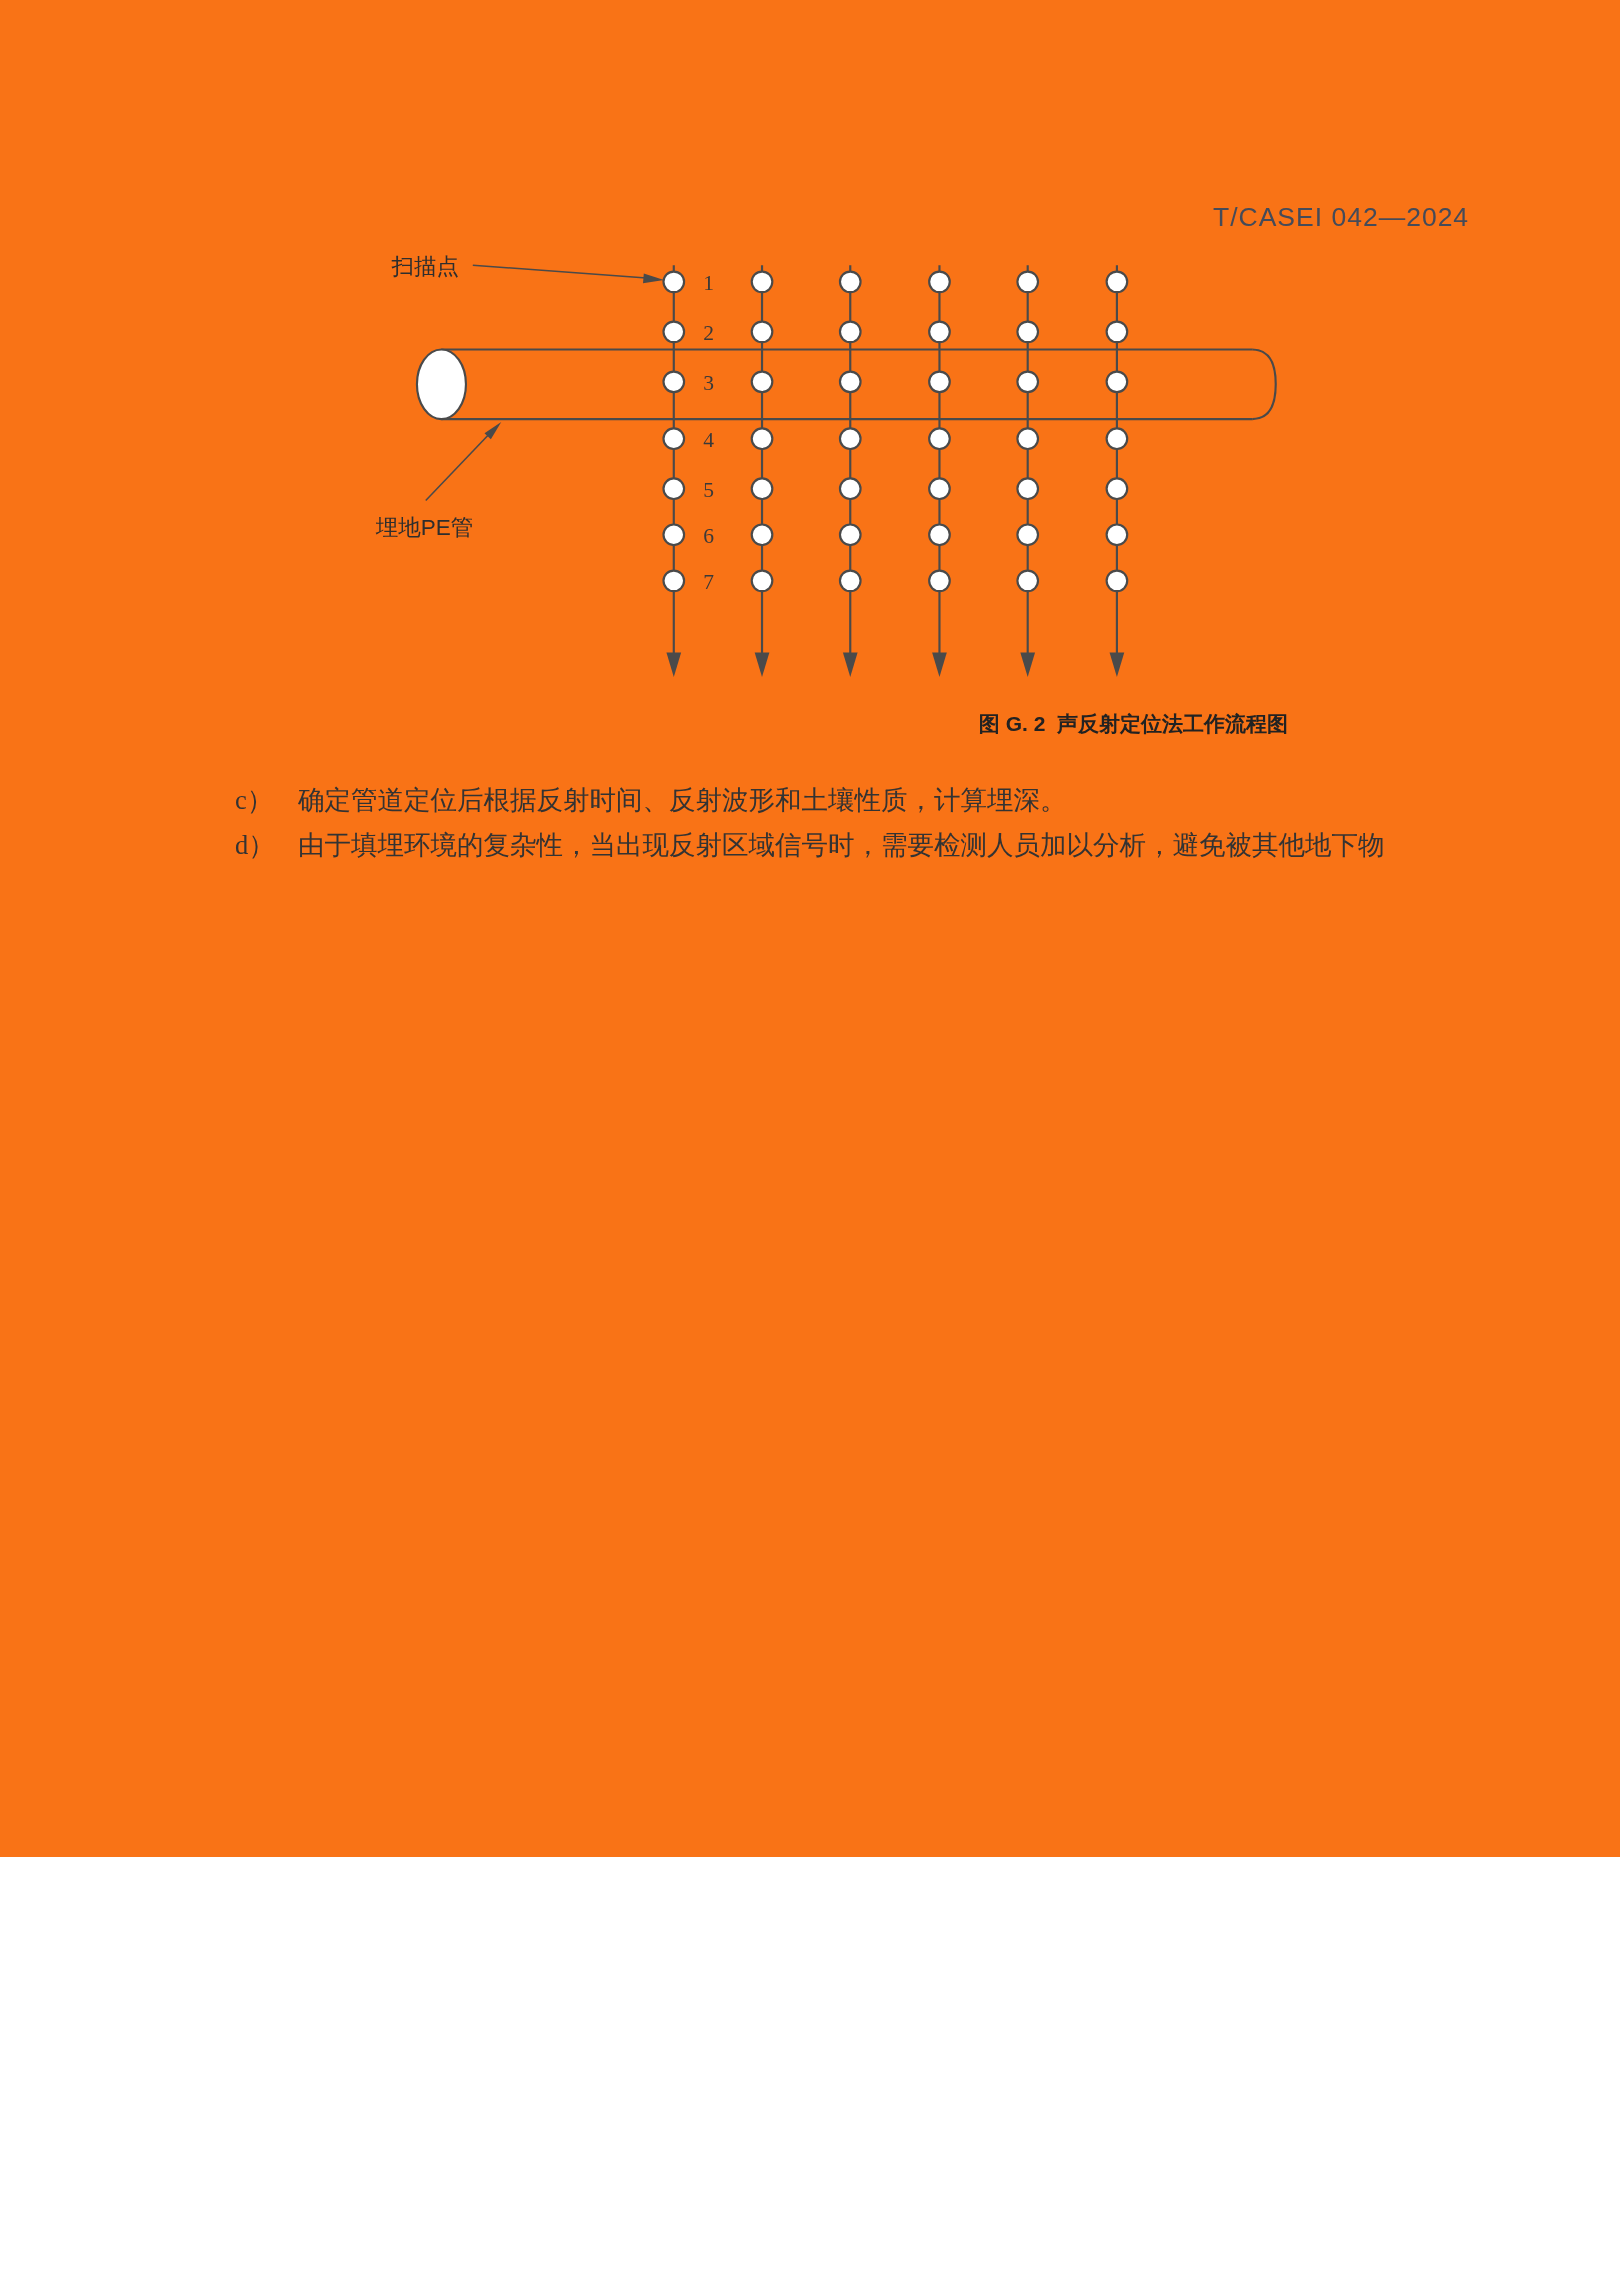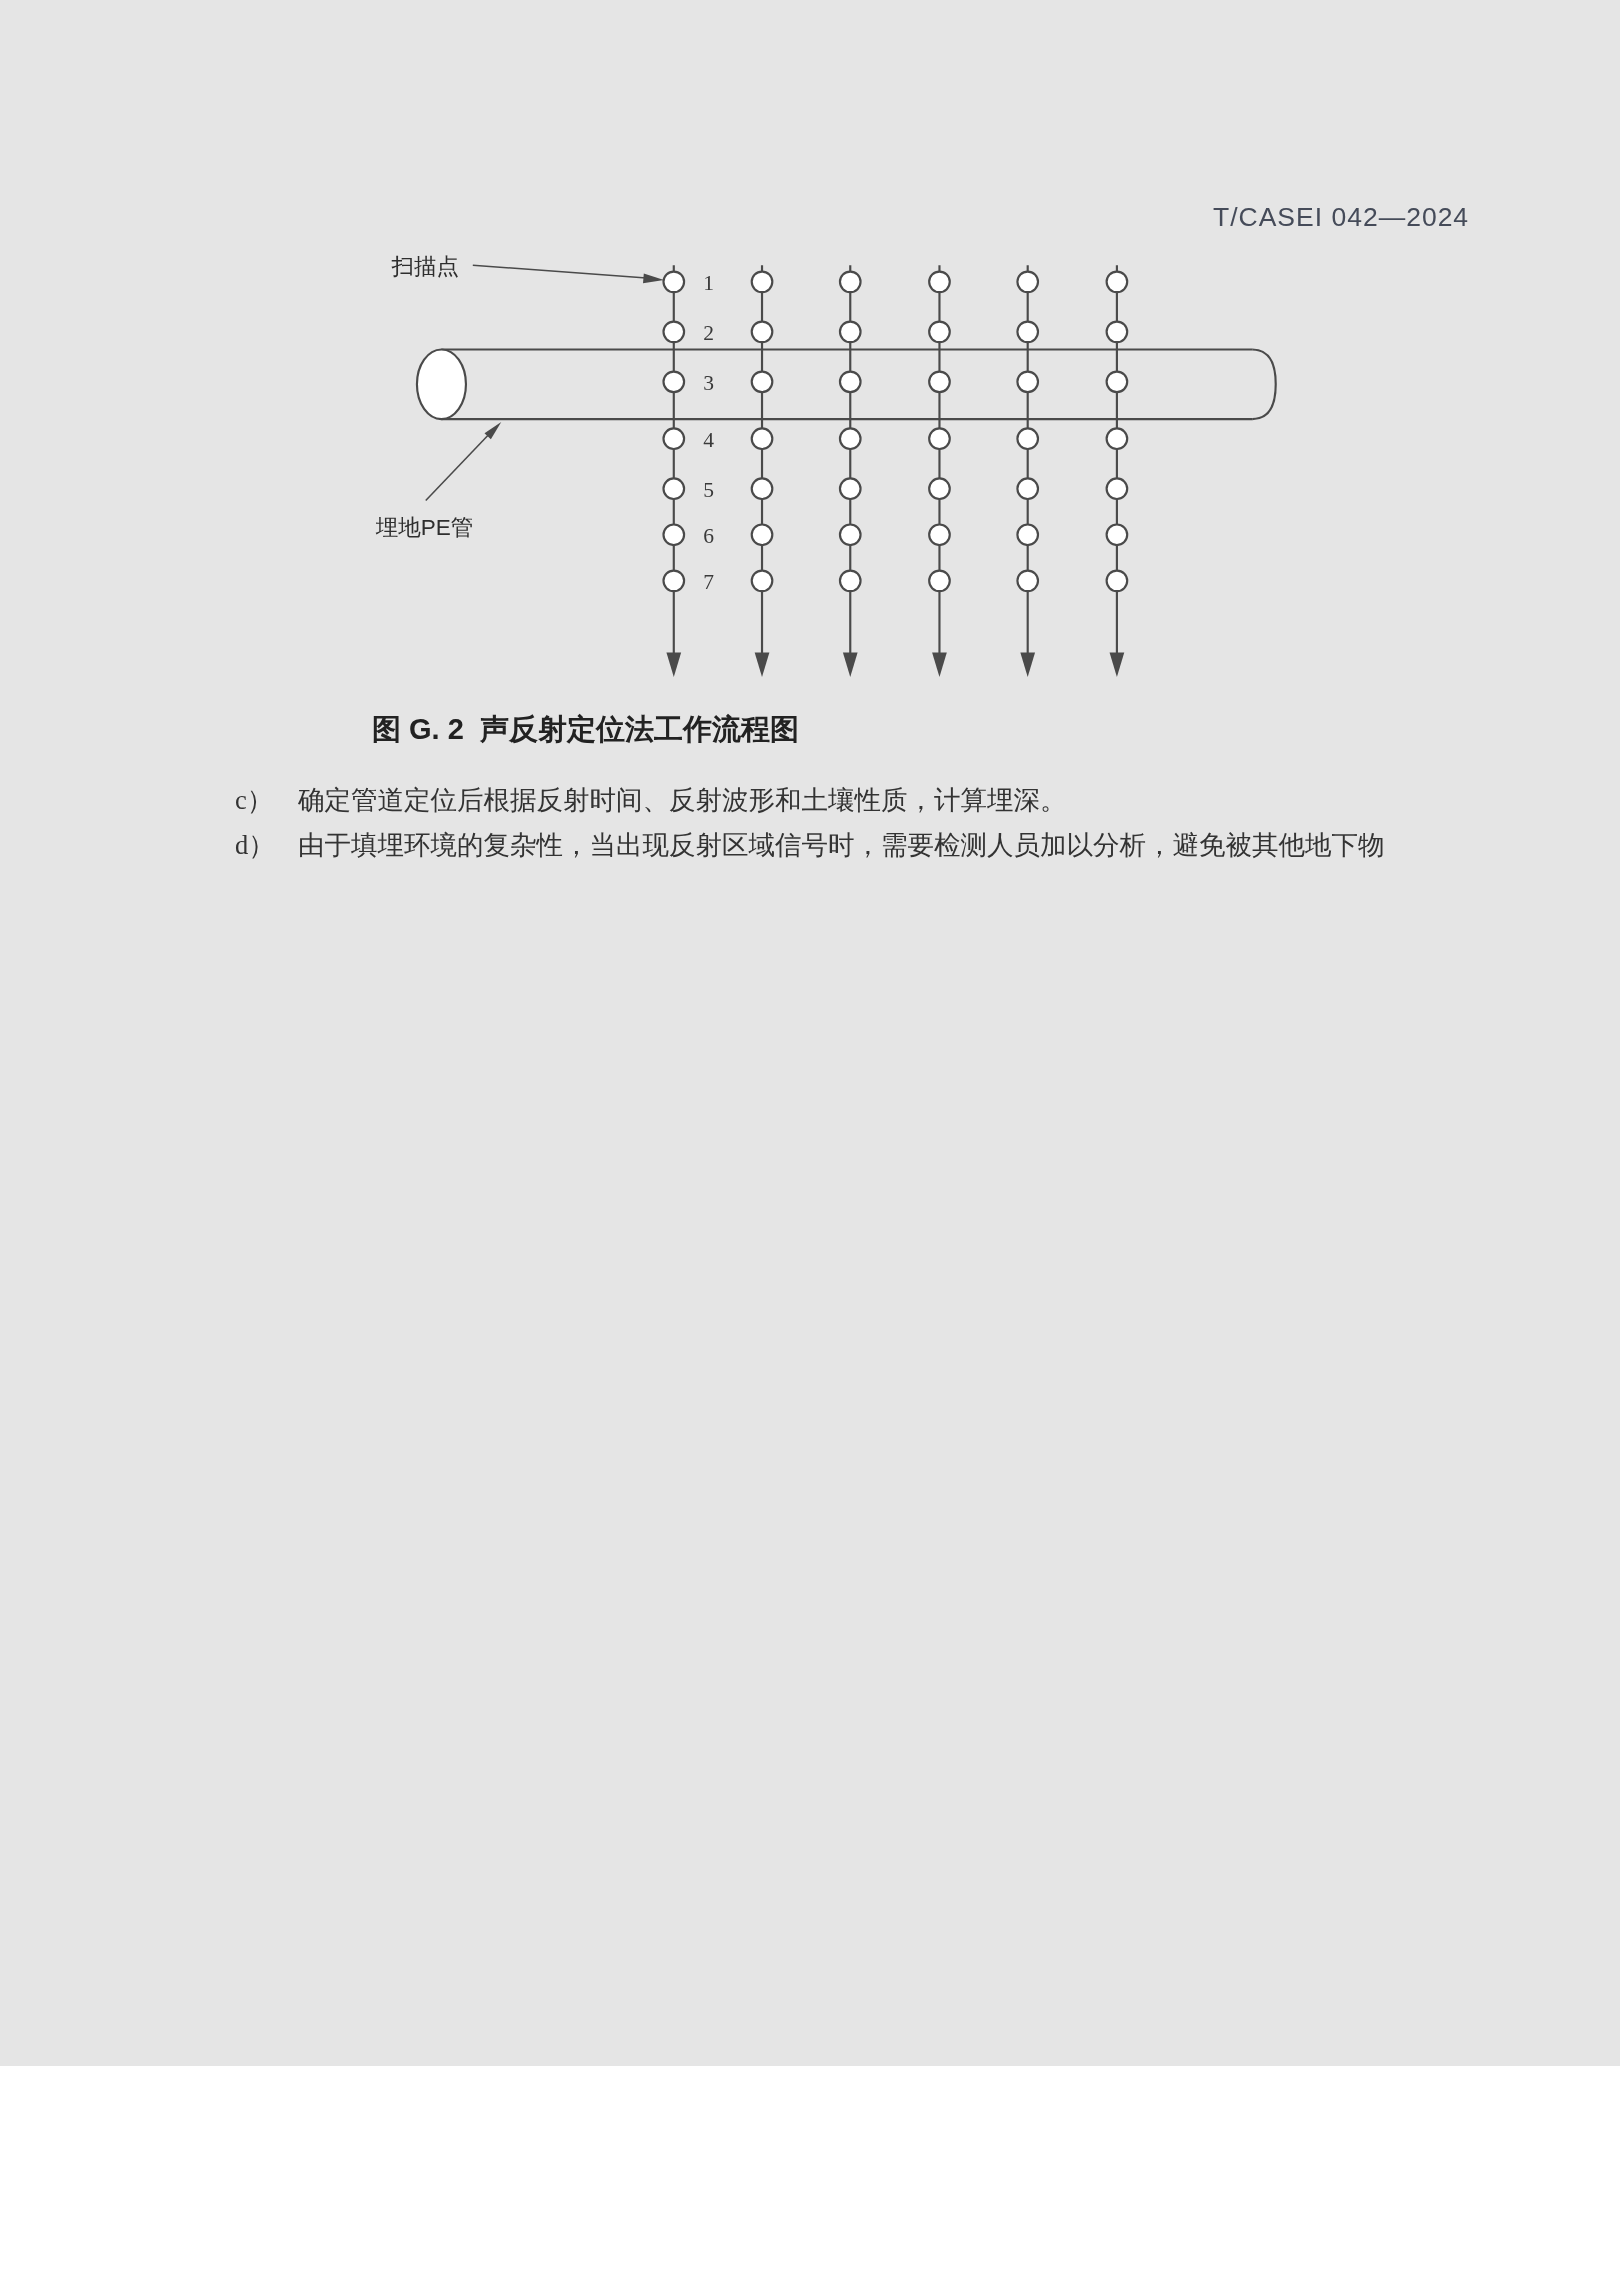--- a/index.html
+++ b/index.html
@@ -1,34 +1,34 @@
 <!DOCTYPE html>
 <html><head>
 <meta charset="utf-8">
 <style>
   html,body{margin:0;padding:0;background:#ffffff;}
   .page{
     position:relative;
-    width:1620px;height:2066px;
-    background:#e5e5e5;
+    width:1620px;height:1857px;
+    background:#f97316;
     font-family:"Liberation Serif","DejaVu Serif",serif;
     color:#303030;
     overflow:hidden;
   }
   .doc-header{
     position:absolute;left:1213px;top:202px;width:255px;
     font-family:"Liberation Sans","DejaVu Sans",sans-serif;
     font-size:26.5px;letter-spacing:1px;color:#454b59;
     white-space:pre;
   }
   .figure-caption{
     position:absolute;left:372px;top:710px;width:916px;
-    text-align:left;
+    text-align:right;
     font-family:"Liberation Sans","DejaVu Sans",sans-serif;
-    font-weight:bold;font-size:29px;color:#222;
+    font-weight:bold;font-size:21px;color:#222;
     white-space:pre;
   }
   .list-item{
     position:absolute;left:235px;
     display:flex;align-items:flex-start;
     font-size:26.5px;line-height:45px;color:#333;
   }
   .list-item .marker{flex:0 0 63px;white-space:pre;}
   .list-item .item-lines{white-space:pre;font-family:Liberation Serif, serif;}
   .page-number{

